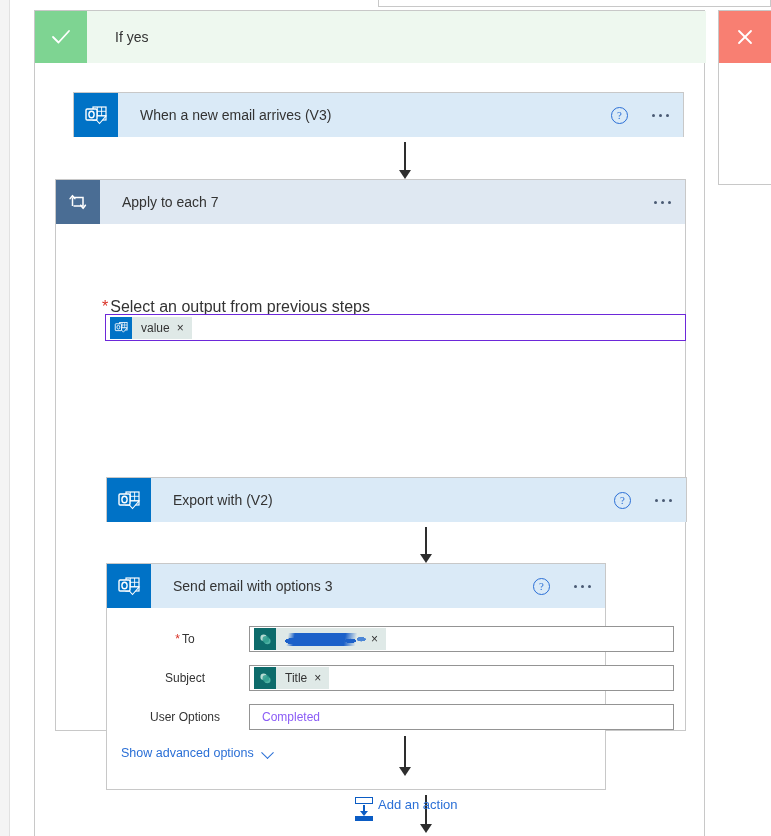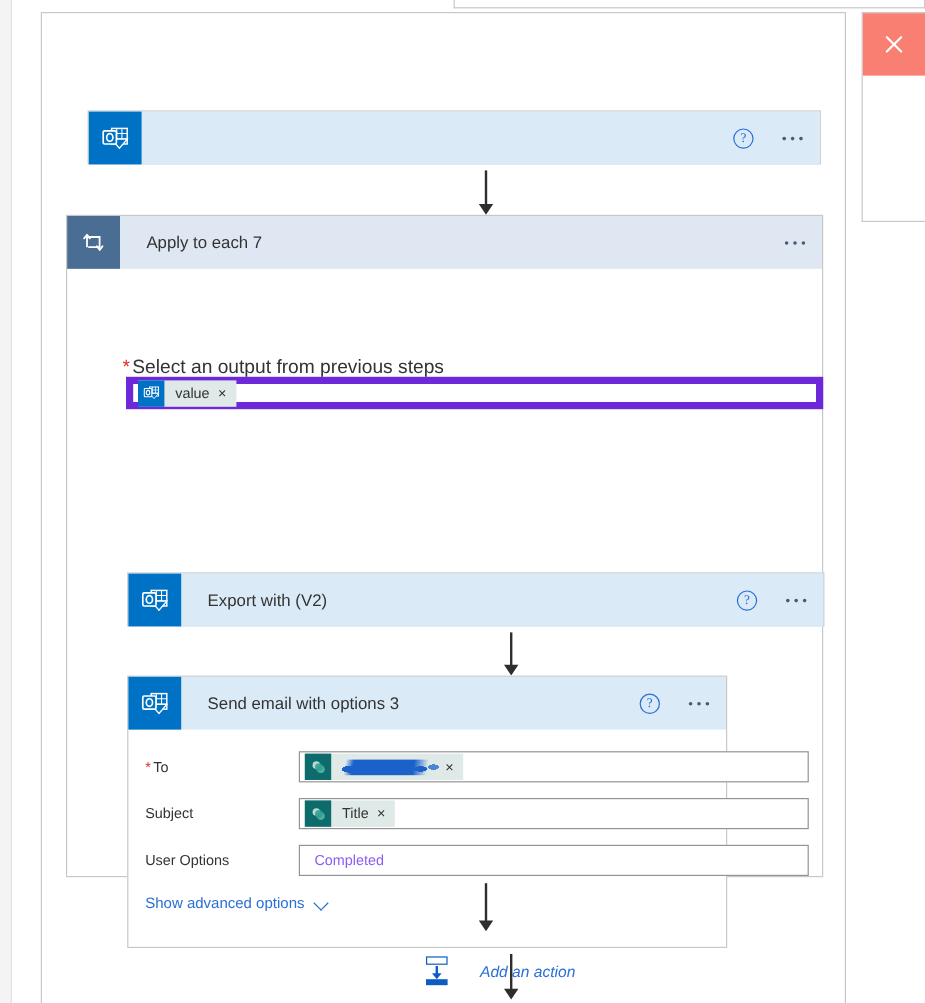--- a/index.html
+++ b/index.html
@@ -141,21 +141,21 @@
     font-size: 16px;
     color: #333333;
     white-space: nowrap;
   }
   .req-star { color: #d93025; margin-right: 2px; }
   .loop-input {
     position: absolute;
     left: 49px; top: 90px;
     width: 581px; height: 27px;
     background: #ffffff;
-    border: 6px solid #6d28d9;
+    border: 1px solid #6d28d9;
     display: flex;
     align-items: center;
   }
 
   
   .token {
     display: inline-flex;
     align-items: center;
     height: 22px;
     background: #dfe9e7;
@@ -199,20 +199,21 @@
   }
 
   
   .form-row {
     position: absolute;
     left: 0;
     width: 581px;
     height: 26px;
     display: flex;
     align-items: center;
+    text-align: center;
   }
   .form-label {
     width: 142px;
     padding-left: 14px;
     font-size: 12px;
     color: #333333;
     flex: 0 0 142px;
   }
   .form-control {
     width: 439px;
@@ -269,24 +270,22 @@
   }
   #conn-1 { left: 362px; top: 131px; height: 37px; }
   #conn-2 { left: 362px; top: 347px; height: 36px; }
   #conn-3 { left: 362px; top: 615px; height: 38px; }
   #conn-4 { left: 362px; top: 725px; height: 40px; }
 
   
   .add-action {
     position: absolute;
     display: flex;
-    align-items: center;
-    gap: 25px;
+    gap: 3px;
     cursor: pointer;
-    font-style: italic;
   }
   #add-action-outer { left: 318px; top: 786px; }
   .add-action-label {
     font-size: 13px;
     color: #2a6fd6;
     white-space: nowrap;
   }
   .add-icon {
     position: relative;
     width: 22px; height: 24px;
@@ -349,35 +348,44 @@
 <body>
 
 <div id="root">
 
   <div class="left-gutter"></div>
 
   <div class="top-sliver"></div>
 
   <div class="branch-yes">
 
+    <div class="branch-yes-header">
+      <div class="branch-yes-icon">
+        <svg width="26" height="26" viewBox="0 0 26 26" aria-hidden="true">
+          <polyline points="5,13 10.5,18.5 21,7" fill="none" stroke="#ffffff" stroke-width="1.8" stroke-linecap="round" stroke-linejoin="round"></polyline>
+        </svg>
+      </div>
+      <span class="branch-yes-label">If yes</span>
+    </div>
 
     <div class="card" id="card-trigger">
       <div class="card-header">
         <div class="card-icon">
           <svg width="26" height="26" viewBox="0 0 26 26" aria-hidden="true">
             <rect x="10" y="5" width="13" height="13" fill="none" stroke="#ffffff" stroke-width="1.2"></rect>
             <line x1="10" y1="9.3" x2="23" y2="9.3" stroke="#ffffff" stroke-width="0.9"></line>
             <line x1="10" y1="13.6" x2="23" y2="13.6" stroke="#ffffff" stroke-width="0.9"></line>
             <line x1="14.3" y1="5" x2="14.3" y2="18" stroke="#ffffff" stroke-width="0.9"></line>
             <line x1="18.6" y1="5" x2="18.6" y2="18" stroke="#ffffff" stroke-width="0.9"></line>
             <path d="M10 14 L23 14 L16.5 21.5 Z" fill="#0072c6" stroke="#ffffff" stroke-width="1.1"></path>
             <rect x="3" y="7" width="11" height="11" rx="1.2" fill="#0072c6" stroke="#ffffff" stroke-width="1.4"></rect>
             <ellipse cx="8.5" cy="12.5" rx="2.6" ry="3.2" fill="none" stroke="#ffffff" stroke-width="1.4"></ellipse>
           </svg>
         </div>
+        <span class="card-title">When a new email arrives (V3)</span>
         <div class="card-actions">
           <span class="help-icon">?</span>
           <span class="ellipsis">
             <i></i>
               <i></i>
               <i></i>
           </span>
         </div>
       </div>
     </div>

